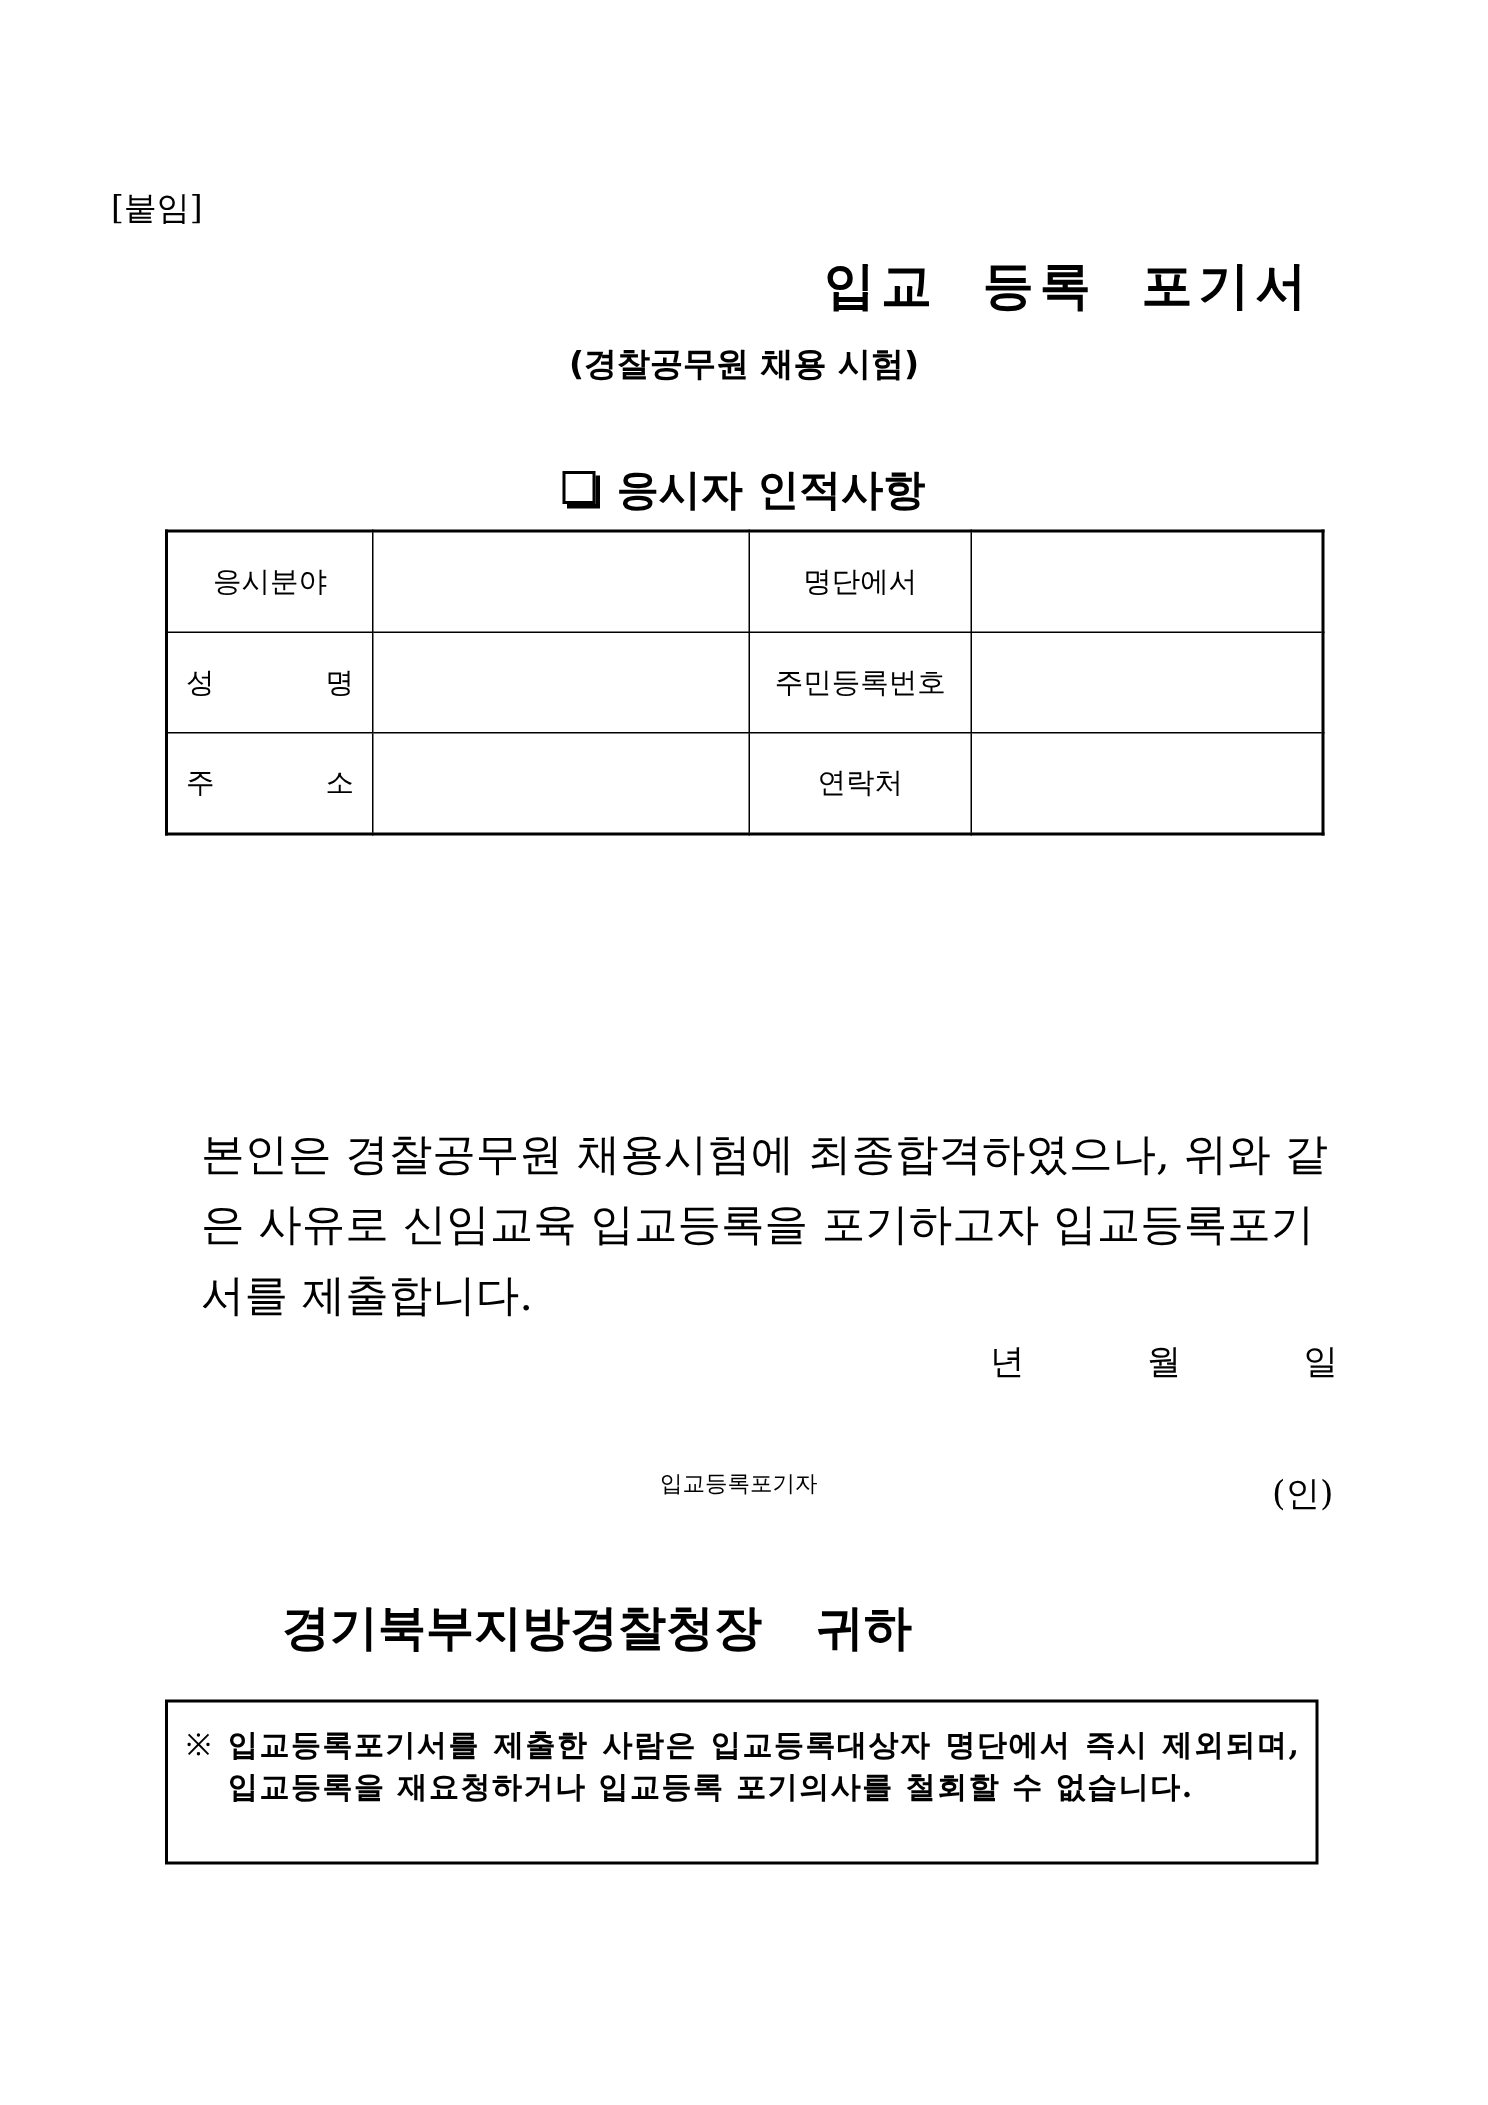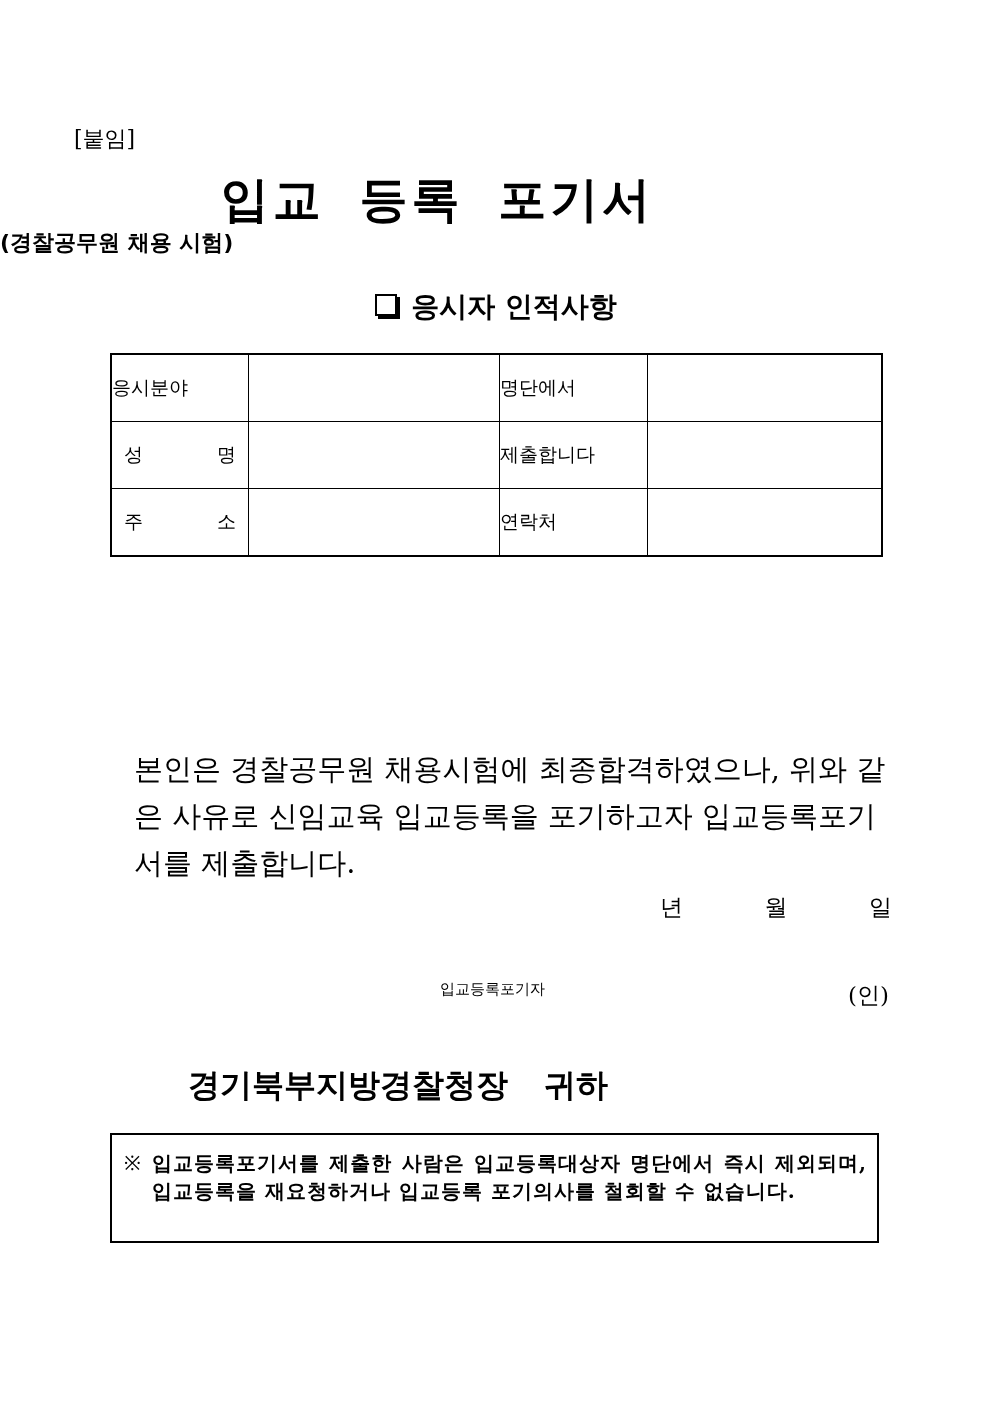--- a/index.html
+++ b/index.html
@@ -3,39 +3,39 @@
   <meta charset="utf-8">
   <style>
     html, body { margin: 0; padding: 0; background: #ffffff; }
     body {
       width: 992px; height: 1403px; position: relative; overflow: hidden;
       font-family: "DejaVu Sans", "Liberation Sans", sans-serif; color: #000;
     }
     .abs { position: absolute; }
     .attach { left: 74px; top: 124px; font-family: "DejaVu Serif", "Liberation Serif", serif; font-size: 22px; }
     .title {
-      left: 0; width: 875px; top: 168px; text-align: center;
-      font-size: 48px; font-weight: bold; letter-spacing: 4px; word-spacing: 14px;
+      left: 0; width: 875px; top: 168px; text-align: right;
+      font-size: 34px; font-weight: bold; letter-spacing: 4px; word-spacing: 14px;
     }
     .title span { display: inline-block; }
-    .subtitle { left: 0; width: 992px; top: 228px; font-size: 22px; font-weight: bold; }
+    .subtitle { left: 0; width: 992px; top: 228px; text-align: center; font-size: 22px; font-weight: bold; }
     .section-title {
-      left: 0; width: 992px; top: 288px; text-align: center; font-size: 28px; font-weight: bold;
+      left: 0; width: 992px; top: 308px; text-align: center; font-size: 28px; font-weight: bold;
     }
     .checkbox {
       display: inline-block; width: 18px; height: 18px; border: 2px solid #000;
       box-shadow: 3px 3px 0 #000; vertical-align: middle; margin-right: 14px; position: relative; top: -3px;
       background: #fff;
     }
     table.info {
       position: absolute; left: 110px; top: 353px; width: 773px; border-collapse: collapse;
       border: 2.5px solid #000; font-size: 19px;
     }
     table.info td { border: 1px solid #000; padding: 0; }
-    .lbl { }
+    .lbl { text-align: center; }
     .row1 td, .row2 td, .row3 td { height: 66px; }
     .row4 td { height: 116px; }
     .c1 { width: 112px; }
     .c2 { width: 250px; }
     .c3 { width: 147px; }
     .spread-cell { padding: 0 12px !important; }
     .spread-cell div { display: flex; justify-content: space-between; }
     .statement {
       left: 134px; top: 746px; width: 770px; font-family: "DejaVu Serif", "Liberation Serif", serif;
       font-size: 29px; line-height: 47px;
@@ -85,21 +85,21 @@
     <td></td>
   </tr>
   <tr class="row2">
     <td class="c1 spread-cell">
       <div>
             <span>성</span>
             <span>명</span>
           </div>
     </td>
     <td class="c2"></td>
-    <td class="c3 lbl">제출합니다</td>
+    <td class="c3 lbl">주민등록번호</td>
     <td></td>
   </tr>
   <tr class="row3">
     <td class="c1 spread-cell">
       <div>
             <span>주</span>
             <span>소</span>
           </div>
     </td>
     <td class="c2"></td>

